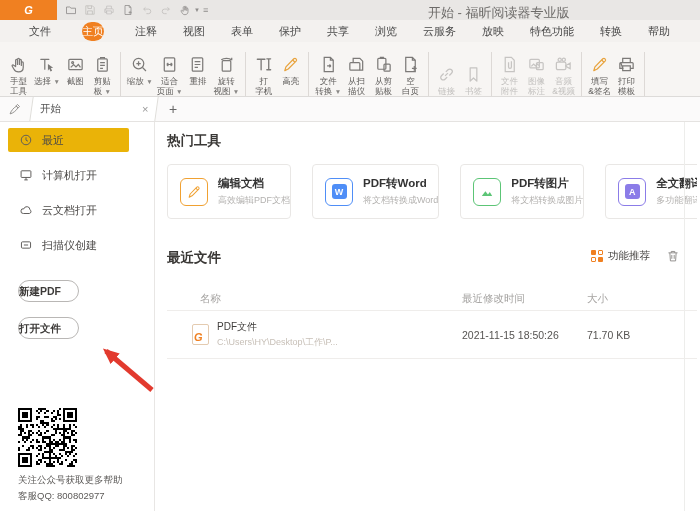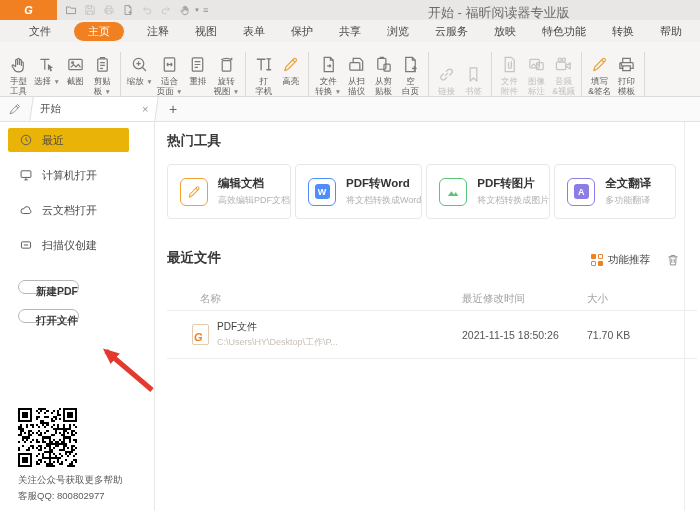--- a/index.html
+++ b/index.html
@@ -12,21 +12,21 @@
           font-size:11px; font-weight:bold; font-style:italic; }
   .qat { display:flex; align-items:center; gap:7px; margin-left:8px; }
   .qat .qic { width:12px; height:12px; color:#8f8d8b; display:block; }
   .qat .qic.dis { color:#c2c0be; }
   .qat .caret7 { font-size:6px; color:#8f8d8b; margin-left:-4px; }
   .wtitle { position:absolute; left:428px; top:4px; font-size:13px; color:#6d6b69; }
 
   
   .menubar { height:22px; background:#f3f1ef; display:flex; align-items:center; padding-left:16px; font-size:11px; color:#4a4a4a; }
   .mitem { padding:2px 13px; cursor:default; white-space:nowrap; }
-  .mitem.active { background:#f08021; color:#fff; border-radius:10px; padding:2px 14px; margin:0 10px; }
+  .mitem.active { background:#f08021; color:#fff; border-radius:10px; padding:2px 0; margin:0 18px; }
 
   
   .ribbon { height:55px; background:#f7f5f3; border-bottom:1px solid #dddbd9; display:flex; align-items:flex-end; padding:4px 0 0 5px; }
   .tgroup { display:flex; }
   .tdiv { width:1px; height:44px; background:#ddd9d6; margin:1px 4px 0 4px; }
   .tbtn { min-width:27px; padding:0 2px; display:flex; flex-direction:column; align-items:center; cursor:default; }
   .tbtn svg { width:19px; height:19px; color:#7c7a78; }
   .tbtn .tlabel { font-size:8.5px; line-height:1.18; color:#5f5d5b; text-align:center; margin-top:2px; }
   .tbtn .tlabel span { white-space:pre-line; }
   .tbtn .caret { font-size:6.5px; color:#8a8886; }
@@ -44,46 +44,46 @@
   .tab .tab-close { color:#999; font-size:11px; cursor:default; }
   .newtab { font-size:14px; color:#666; margin-left:12px; cursor:default; }
 
   
   .main { display:flex; height:389px; position:relative; }
   .sidebar { width:155px; border-right:1px solid #e8e6e4; position:relative; flex-shrink:0; }
   .snav { margin-top:6px; }
   .sitem { display:flex; align-items:center; gap:9px; height:24px; margin:0 25px 11px 8px; padding-left:11px; font-size:11px; color:#4c4a48; border-radius:2px; }
   .sitem.active { background:#eab308; }
   .sitem svg { width:14px; height:14px; color:#5e5c5a; flex-shrink:0; }
-  .pillbtn { display:block; width:61px; height:14px; line-height:20px; text-align:right; border:1px solid #b9b7b5; border-radius:11px;
+  .pillbtn { display:block; width:61px; height:22px; line-height:20px; text-align:left; border:1px solid #b9b7b5; border-radius:11px;
              font-size:10.5px; font-weight:bold; color:#3c3a38; background:#fff; margin:0 0 15px 18px; cursor:default; }
   .sbtns { margin-top:23px; }
   .qr { position:absolute; left:18px; top:286px; width:59px; height:59px; }
   .qr svg { width:100%; height:100%; }
   .sfoot1 { position:absolute; left:18px; top:352px; font-size:9.5px; color:#5c5a58; white-space:nowrap; }
   .sfoot2 { position:absolute; left:18px; top:368px; font-size:9.5px; color:#5c5a58; white-space:nowrap; }
 
   .content { flex:1; position:relative; padding:10px 17px 0 12px; }
   .edge-line { position:absolute; left:529px; top:0; bottom:0; width:1px; background:#ededeb; }
 
   .h1 { font-size:13.5px; font-weight:bold; color:#3a3836; }
-  .cards { display:flex; gap:4px; margin-top:14px; width:530px; overflow:hidden; }
+  .cards { display:flex; gap:21px; margin-top:14px; width:530px; overflow:hidden; }
   .card { flex:0 0 122px; height:55px; background:#fff; border:1px solid #e9e7e5; border-radius:4px;
           display:flex; align-items:center; padding:0 0 0 12px; gap:10px; cursor:default; }
   .cicon { width:28px; height:28px; border-radius:6px; border:1.5px solid; display:flex; align-items:center; justify-content:center; flex-shrink:0; position:relative; }
   .cicon svg { width:16px; height:16px; }
   .cicon .wbox { width:15px; height:15px; border-radius:3px; color:#fff; font-size:9px; font-weight:bold; display:flex; align-items:center; justify-content:center; }
   .c-orange { border-color:#f0a132; color:#f0a132; }
   .c-blue   { border-color:#4f8ef7; color:#4f8ef7; }
   .c-green  { border-color:#5cc576; color:#5cc576; }
   .c-purple { border-color:#8b7ce8; color:#8b7ce8; }
   .ctit { font-size:11.5px; font-weight:bold; color:#333; white-space:nowrap; }
   .csub { font-size:9px; color:#b4b2b0; margin-top:3px; white-space:nowrap; }
 
-  .recent-head { display:flex; align-items:flex-end; margin-top:30px; padding-right:17px; }
+  .recent-head { display:flex; align-items:flex-start; margin-top:30px; padding-right:17px; }
   .feature { margin-left:auto; display:flex; align-items:center; gap:5px; font-size:10.5px; color:#484644; cursor:default; }
   .grid4 { width:12px; height:12px; display:grid; grid-template-columns:5px 5px; grid-template-rows:5px 5px; gap:2px; }
   .grid4 i { background:#f08021; border-radius:1px; }
   .grid4 i.o { background:#fff; border:1px solid #f08021; }
   .trash { width:14px; height:14px; color:#8a8886; margin-left:16px; cursor:default; }
 
   .thead { display:grid; grid-template-columns:262px 125px auto; padding-left:33px; margin-top:20px; height:24px; align-items:center;
            font-size:10.5px; color:#a6a4a2; border-bottom:1px solid #efedeb; }
   .trow { display:grid; grid-template-columns:270px 125px auto; padding-left:25px; height:48px; align-items:center;
           border-bottom:1px solid #efedeb; cursor:default; }

